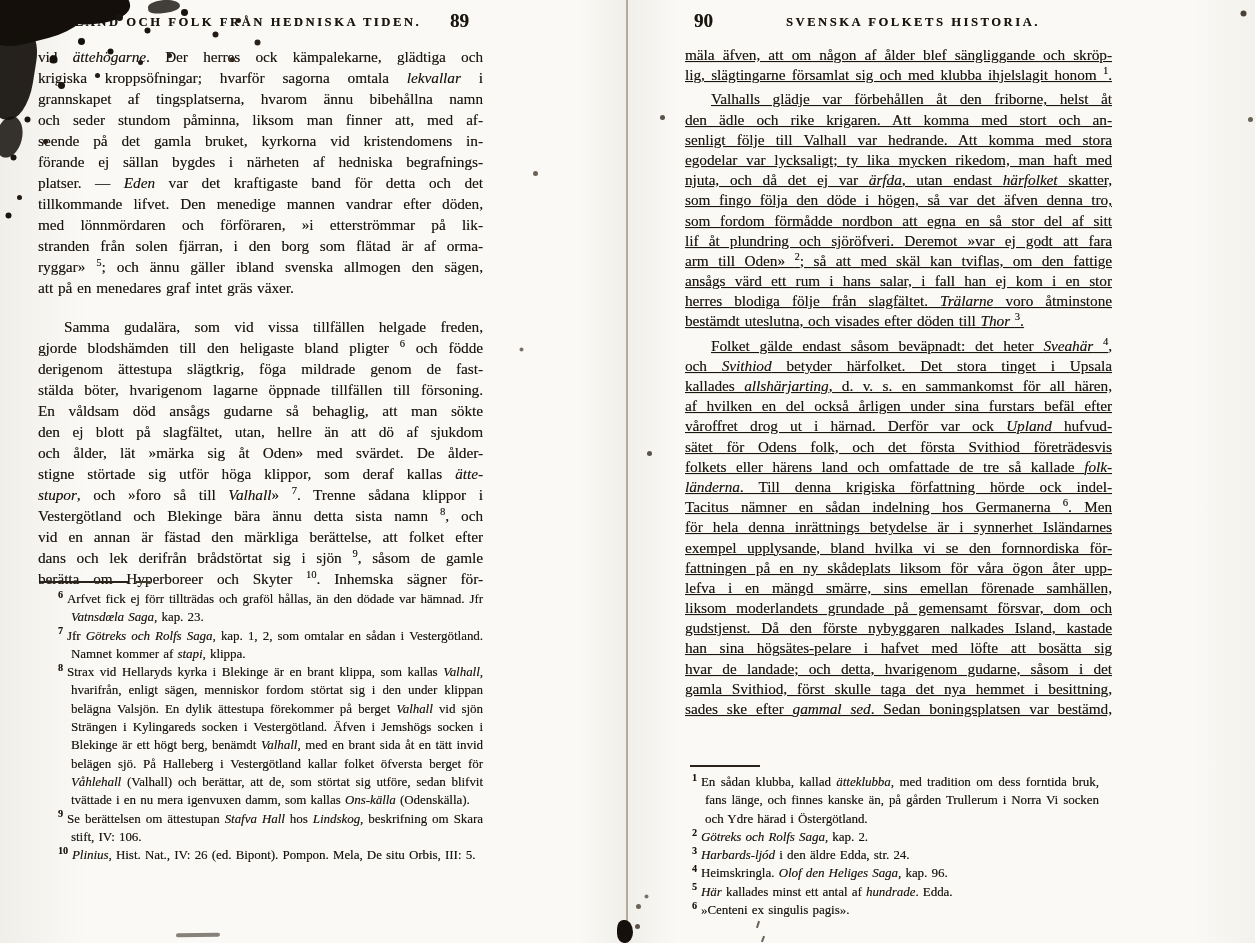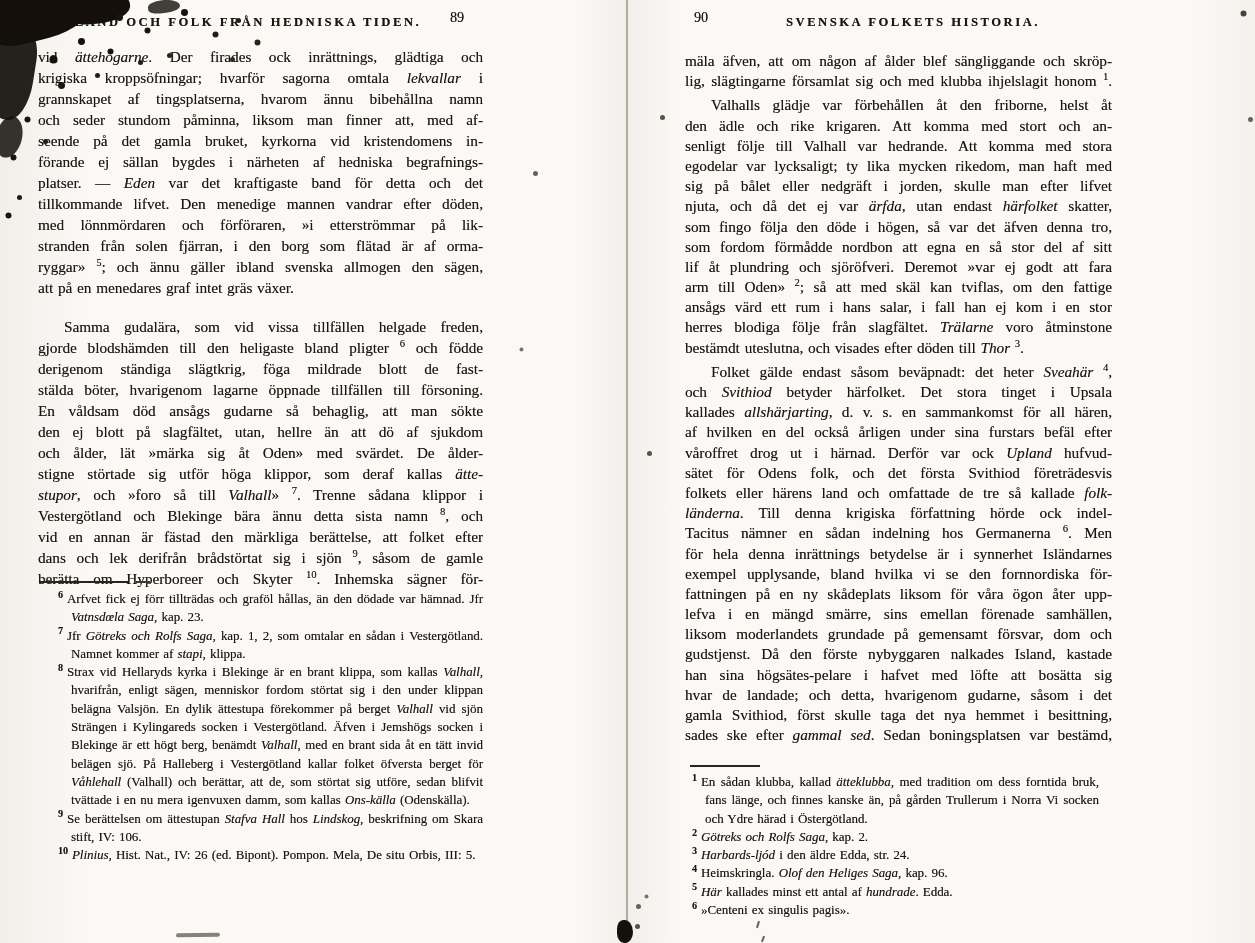--- a/index.html
+++ b/index.html
@@ -13,27 +13,27 @@
   #page-left{left:0;}
   #page-right{left:628px;}
   #divider{position:absolute;left:626px;top:0;width:2px;height:943px;background:#b4aa99;}
 
   .hdr-title{
     position:absolute;top:15px;font-weight:bold;font-size:12.5px;letter-spacing:2.6px;
     text-align:center;white-space:nowrap;text-shadow:.2px .2px .2px rgba(23,19,14,.6);
   }
   #pl-title{left:38px;width:420px;}
   #pr-title{left:83px;width:404px;font-family:Liberation Serif, serif;}
-  .pagenum{position:absolute;top:10px;font-weight:normal;font-size:14px;text-shadow:.2px .2px .3px rgba(23,19,14,.6);}
+  .pagenum{position:absolute;top:10px;font-weight:bold;font-size:19px;text-shadow:.2px .2px .3px rgba(23,19,14,.6);}
   #pl-num{left:450px;}
   #pr-num{left:66px;}
 
   .body-text{position:absolute;font-size:15.2px;word-spacing:1px;text-shadow:.2px .2px .3px rgba(23,19,14,.5);}
   #pl-body{left:38px;top:46px;width:445px;}
-  #pr-body{left:57px;top:51px;width:427px;}
+  #pr-body{left:57px;top:45px;width:427px;text-decoration:underline;}
   .line{text-align:justify;text-align-last:justify;overflow:hidden;}
   #pl-body .line{height:21px;line-height:21px;}
   #pr-body .line{height:20.2px;line-height:20.2px;}
   .line.ragged{text-align-last:left;}
   .line.indent{text-indent:26px;}
   .para+.para{margin-top:18px;}
   #pr-body .para+.para{margin-top:4px;}
   .it{font-style:italic;}
   sup{font-size:10.5px;line-height:0;vertical-align:super;}
 
@@ -73,37 +73,37 @@
 </head>
 <body>
 
 <div id="canvas">
 
   <div class="page" id="page-left">
     <div class="hdr-title" id="pl-title">LAND OCH FOLK FRÅN HEDNISKA TIDEN.</div>
     <div class="pagenum" id="pl-num">89</div>
     <div class="body-text" id="pl-body">
         <div class="para">
-          <div class="line"><span>vid </span><span class="it">ättehögarne</span><span>.  Der firades ock inrättnings, glädtiga och</span></div>
+          <div class="line"><span>vid </span><span class="it">ättehögarne</span><span>.  Der herres ock kämpalekarne, glädtiga och</span></div>
           <div class="line"><span>krigiska kroppsöfningar; hvarför sagorna omtala </span><span class="it">lekvallar</span><span> i</span></div>
           <div class="line"><span>grannskapet af tingsplatserna, hvarom ännu bibehållna namn</span></div>
           <div class="line"><span>och seder stundom påminna, liksom man finner att, med af-</span></div>
           <div class="line"><span>seende på det gamla bruket, kyrkorna vid kristendomens in-</span></div>
           <div class="line"><span>förande ej sällan bygdes i närheten af hedniska begrafnings-</span></div>
           <div class="line"><span>platser. — </span><span class="it">Eden</span><span> var det kraftigaste band för detta och det</span></div>
           <div class="line"><span>tillkommande lifvet.  Den menedige mannen vandrar efter döden,</span></div>
           <div class="line"><span>med lönnmördaren och förföraren, »i etterströmmar på lik-</span></div>
           <div class="line"><span>stranden från solen fjärran, i den borg som flätad är af orma-</span></div>
           <div class="line"><span>ryggar» </span><sup>5</sup><span>; och ännu gäller ibland svenska allmogen den sägen,</span></div>
           <div class="line ragged"><span>att på en menedares graf intet gräs växer.</span></div>
         </div>
         <div class="para">
           <div class="line indent"><span>Samma gudalära, som vid vissa tillfällen helgade freden,</span></div>
           <div class="line"><span>gjorde blodshämden till den heligaste bland pligter </span><sup>6</sup><span> och födde</span></div>
-          <div class="line"><span>derigenom ständiga slägtkrig, föga mildrade blott de fast-</span></div>
+          <div class="line"><span>derigenom ättestupa slägtkrig, föga mildrade genom de fast-</span></div>
           <div class="line"><span>stälda böter, hvarigenom lagarne öppnade tillfällen till försoning.</span></div>
           <div class="line"><span>En våldsam död ansågs gudarne så behaglig, att man sökte</span></div>
           <div class="line"><span>den ej blott på slagfältet, utan, hellre än att dö af sjukdom</span></div>
           <div class="line"><span>och ålder, lät »märka sig åt Oden» med svärdet.  De ålder-</span></div>
           <div class="line"><span>stigne störtade sig utför höga klippor, som deraf kallas </span><span class="it">ätte-</span></div>
           <div class="line"><span class="it">stupor</span><span>, och »foro så till </span><span class="it">Valhall</span><span>» </span><sup>7</sup><span>.  Trenne sådana klippor i</span></div>
           <div class="line"><span>Vestergötland och Blekinge bära ännu detta sista namn </span><sup>8</sup><span>, och</span></div>
           <div class="line"><span>vid en annan är fästad den märkliga berättelse, att folket efter</span></div>
           <div class="line"><span>dans och lek derifrån brådstörtat sig i sjön </span><sup>9</sup><span>, såsom de gamle</span></div>
           <div class="line"><span>berätta om Hyperboreer och Skyter </span><sup>10</sup><span>.  Inhemska sägner för-</span></div>
@@ -127,21 +127,20 @@
     <div class="body-text" id="pr-body">
         <div class="para">
           <div class="line"><span>mäla äfven, att om någon af ålder blef sängliggande och skröp-</span></div>
           <div class="line"><span>lig, slägtingarne församlat sig och med klubba ihjelslagit honom </span><sup>1</sup><span>.</span></div>
         </div>
         <div class="para">
           <div class="line indent"><span>Valhalls glädje var förbehållen åt den friborne, helst åt</span></div>
           <div class="line"><span>den ädle och rike krigaren.  Att komma med stort och an-</span></div>
           <div class="line"><span>senligt följe till Valhall var hedrande.  Att komma med stora</span></div>
           <div class="line"><span>egodelar var lycksaligt; ty lika mycken rikedom, man haft med</span></div>
-          <div class="line"><span>sig på bålet eller nedgräft i jorden, skulle man efter lifvet</span></div>
           <div class="line"><span>njuta, och då det ej var </span><span class="it">ärfda</span><span>, utan endast </span><span class="it">härfolket</span><span> skatter,</span></div>
           <div class="line"><span>som fingo följa den döde i högen, så var det äfven denna tro,</span></div>
           <div class="line"><span>som fordom förmådde nordbon att egna en så stor del af sitt</span></div>
           <div class="line"><span>lif åt plundring och sjöröfveri.  Deremot »var ej godt att fara</span></div>
           <div class="line"><span>arm till Oden» </span><sup>2</sup><span>; så att med skäl kan tviflas, om den fattige</span></div>
           <div class="line"><span>ansågs värd ett rum i hans salar, i fall han ej kom i en stor</span></div>
           <div class="line"><span>herres blodiga följe från slagfältet.  </span><span class="it">Trälarne</span><span> voro åtminstone</span></div>
           <div class="line ragged"><span>bestämdt uteslutna, och visades efter döden till </span><span class="it">Thor</span><span> </span><sup>3</sup><span>.</span></div>
         </div>
         <div class="para">

